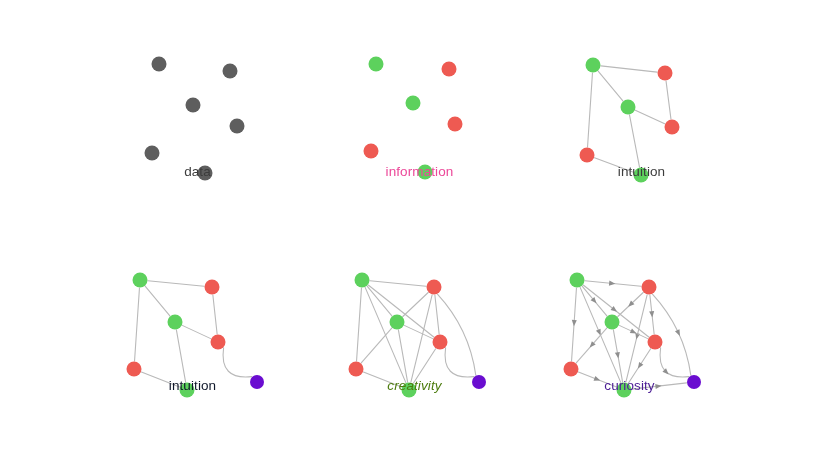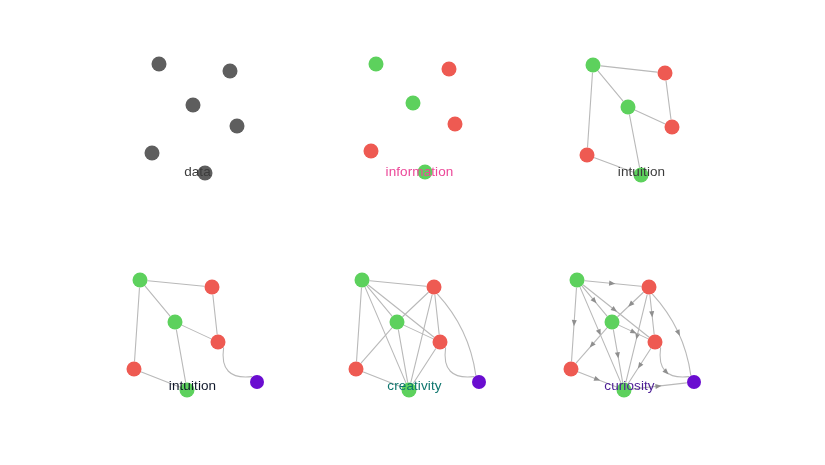--- a/index.html
+++ b/index.html
@@ -154,21 +154,21 @@
             <circle cx="85" cy="52" r="7.5" fill="#5dd15d" class="node"></circle>
             <circle cx="157" cy="59" r="7.5" fill="#ee5a52" class="node"></circle>
             <circle cx="120" cy="94" r="7.5" fill="#5dd15d" class="node"></circle>
             <circle cx="163" cy="114" r="7.5" fill="#ee5a52" class="node"></circle>
             <circle cx="79" cy="141" r="7.5" fill="#ee5a52" class="node"></circle>
             <circle cx="132" cy="162" r="7.5" fill="#5dd15d" class="node"></circle>
             <circle cx="202" cy="154" r="7" fill="#6a0dd0" class="node"></circle>
           </g>
         </svg>
       </div>
-      <div class="panel-label" style="color: #0f766e;">creativity</div>
+      <div class="panel-label" style="color: #4d7c0f; font-style: italic;">creativity</div>
     </div>
     <div class="panel" style="left: 492px; top: 228px;">
       <div class="canvas">
         <svg viewBox="0 0 275 190">
           <g>
             <line x1="92.96245729413364" y1="52.77412779248522" x2="149.03754270586637" y2="58.22587220751478" stroke="#b9b9b9" stroke-width="1.1" class="edge"></line>
             <polygon points="123.33540952765755,55.72705370407782 116.90973413871288,57.64426412443093 117.39936996745976,52.608009885891406" fill="#8f8f8f" class="arrowhead"></polygon>
             <line x1="90.12147519731585" y1="58.14577023677901" x2="114.87852480268415" y2="87.854229763221" stroke="#b9b9b9" stroke-width="1.1" class="edge"></line>
             <polygon points="104.45456625424187,75.34547950509025 98.5354212949441,72.19449188994169 102.42262096970681,68.95515882763941" fill="#8f8f8f" class="arrowhead"></polygon>
             <line x1="84.46189558126292" y1="59.981882211266694" x2="79.53810441873708" y2="133.01811778873332" stroke="#b9b9b9" stroke-width="1.1" class="edge"></line>

